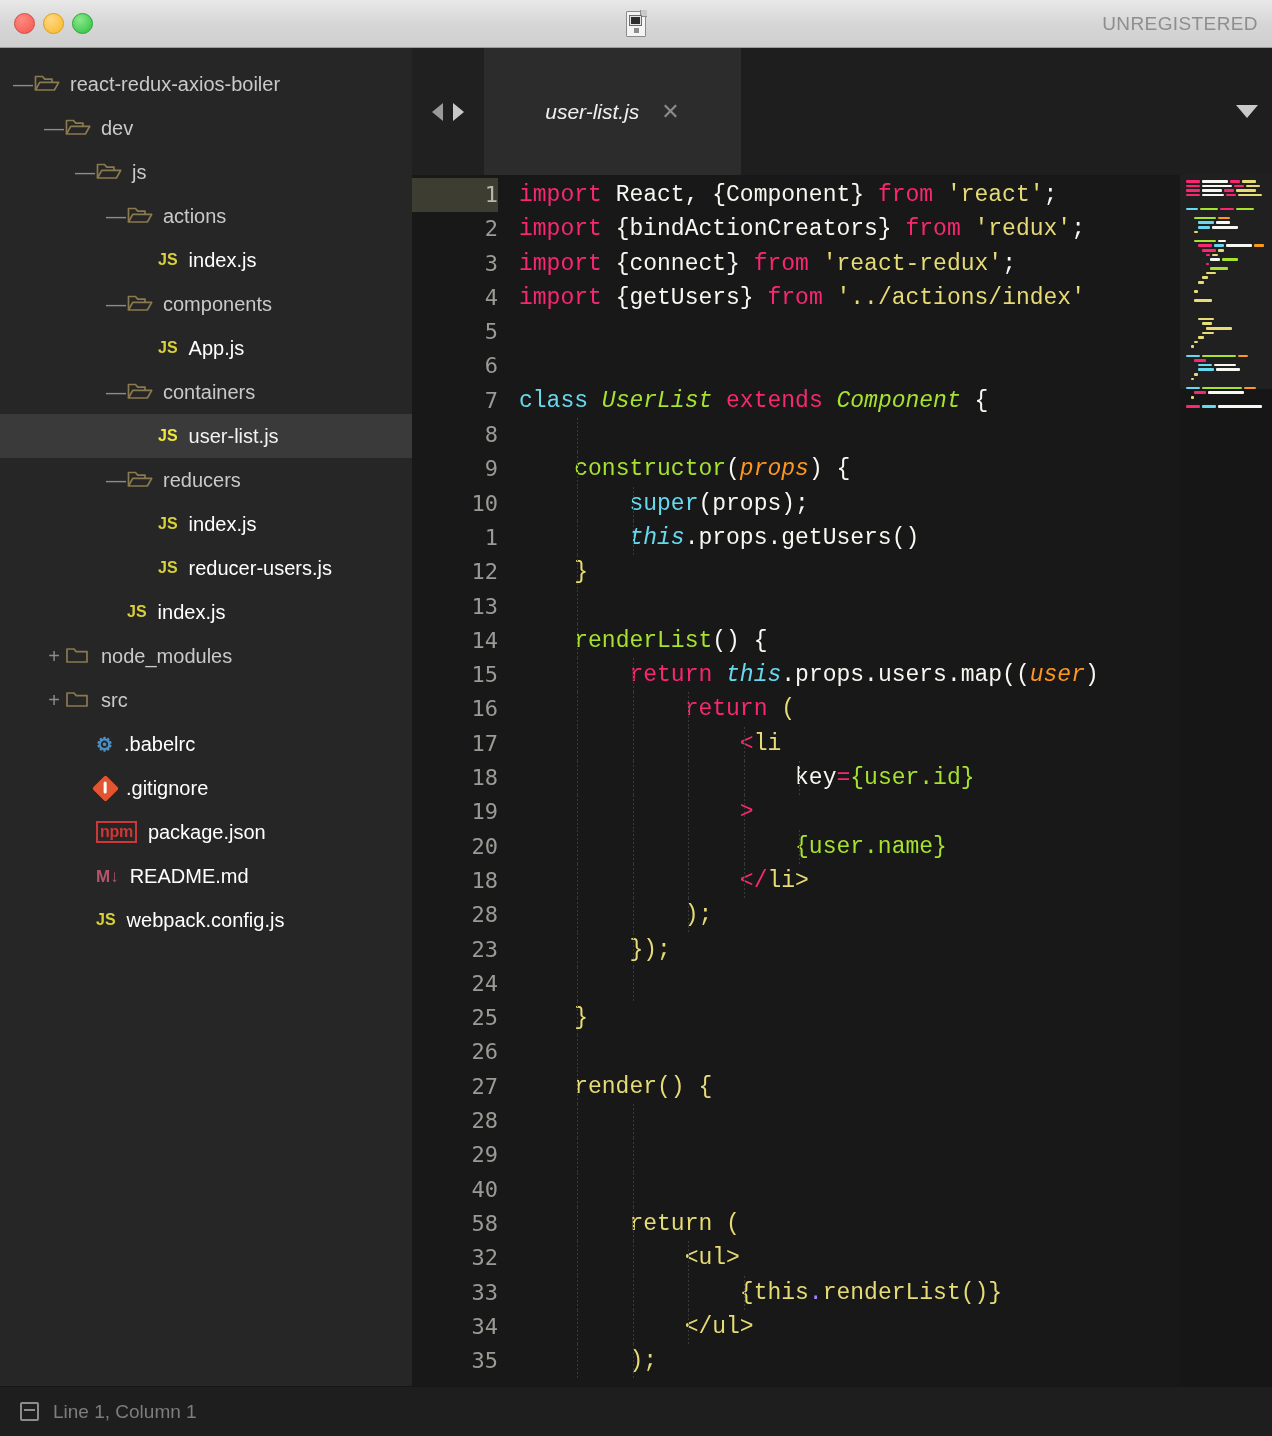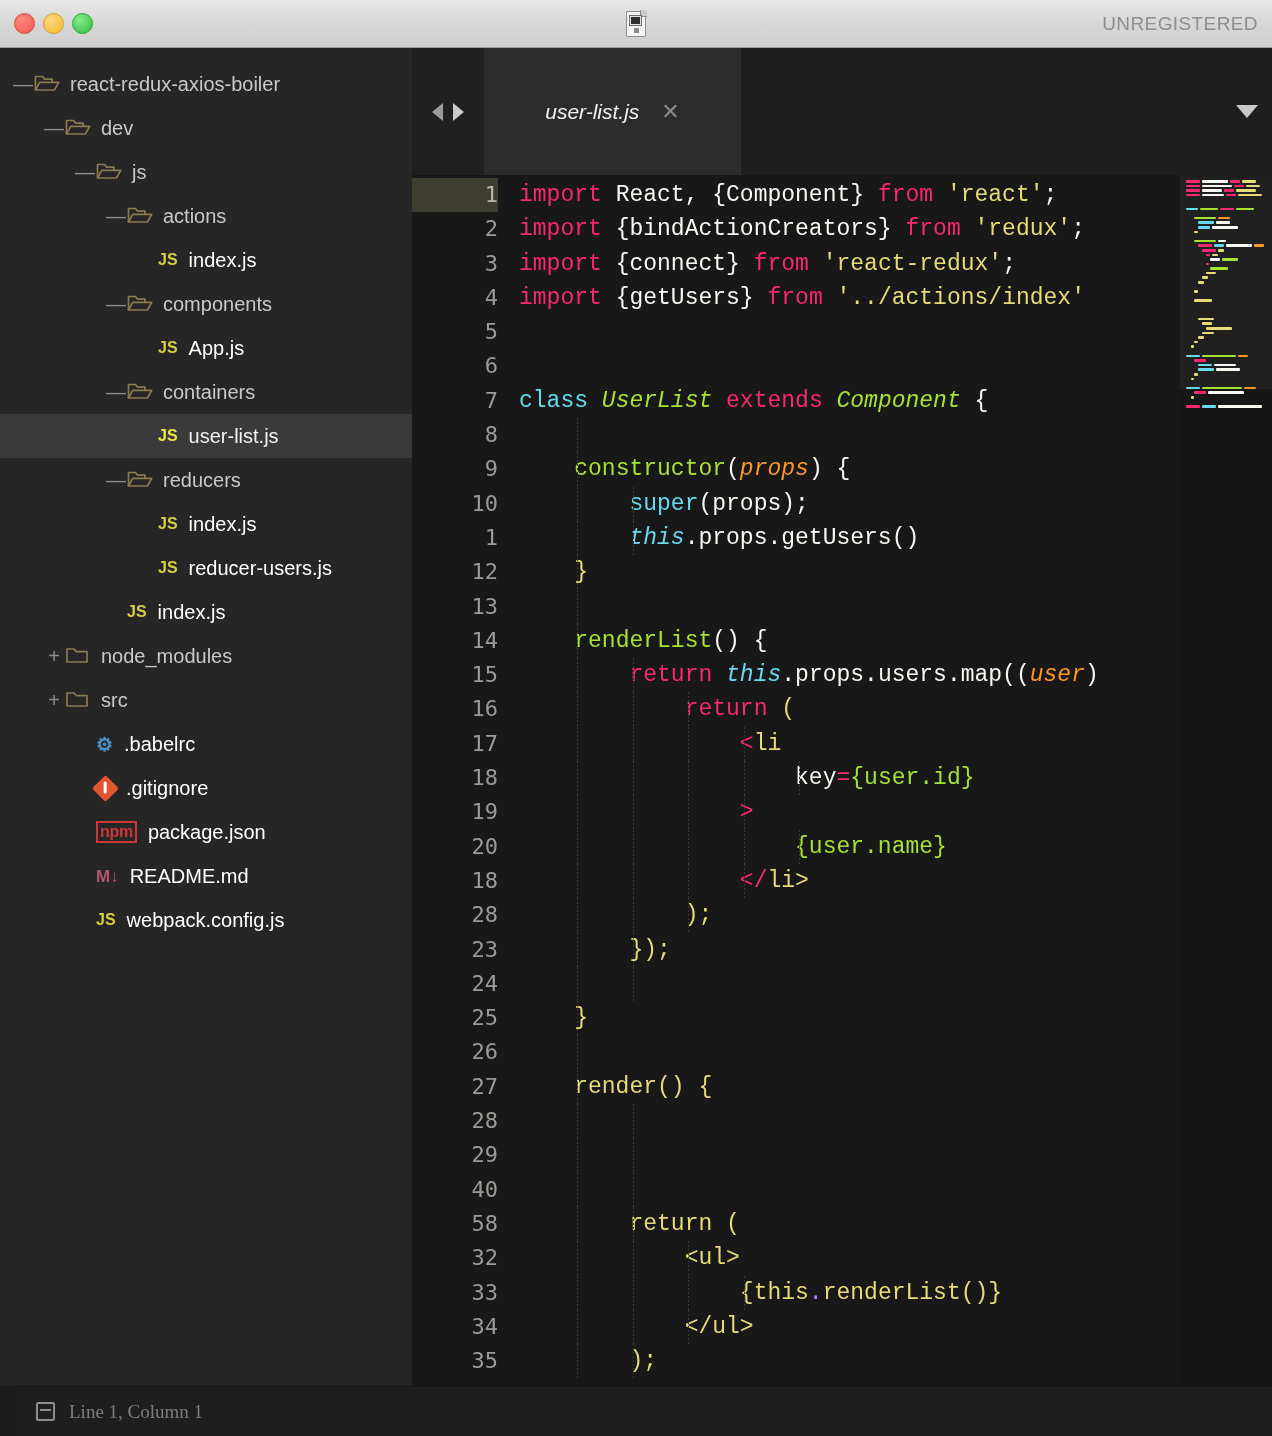--- a/index.html
+++ b/index.html
@@ -175,23 +175,22 @@
   .mm-seg { height: 2.6px; border-radius: 1px; display: block; }
   .mm-view {
     position: absolute; left: 0; right: 0; top: 0; height: 214px;
     background: rgba(255,255,255,0.045);
   }
 
   
   .statusbar {
     height: 50px; flex: 0 0 50px; background: #1e1e1e;
     display: flex; align-items: center; padding: 0 20px;
-    font-family: Liberation Serif, serif; font-size: 19px; color: #7d7d7d;
+    font-family: Liberation Sans, sans-serif; font-size: 19px; color: #7d7d7d;
     border-top: 1px solid #161616;
-    margin-left: 16px;
   }
   .sb-toggle {
     width: 19px; height: 19px; border: 2px solid #8c8c8c; border-radius: 2px;
     margin-right: 14px; position: relative; flex: 0 0 19px;
   }
   .sb-toggle::after { content: ""; position: absolute; left: 2px; top: 5px; right: 2px; height: 2px; background: #8c8c8c; }
   .sb-right { margin-left: auto; display: flex; gap: 106px; padding-right: 70px; }
 </style>
 </head>
 <body>

